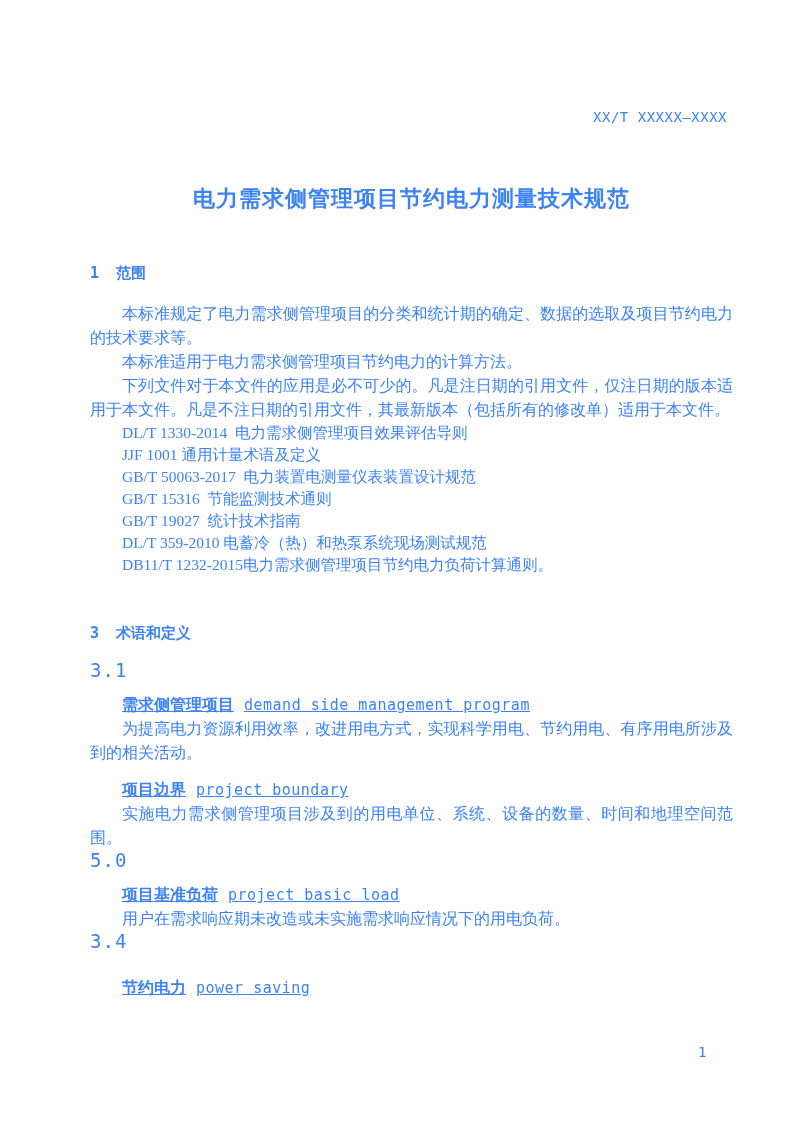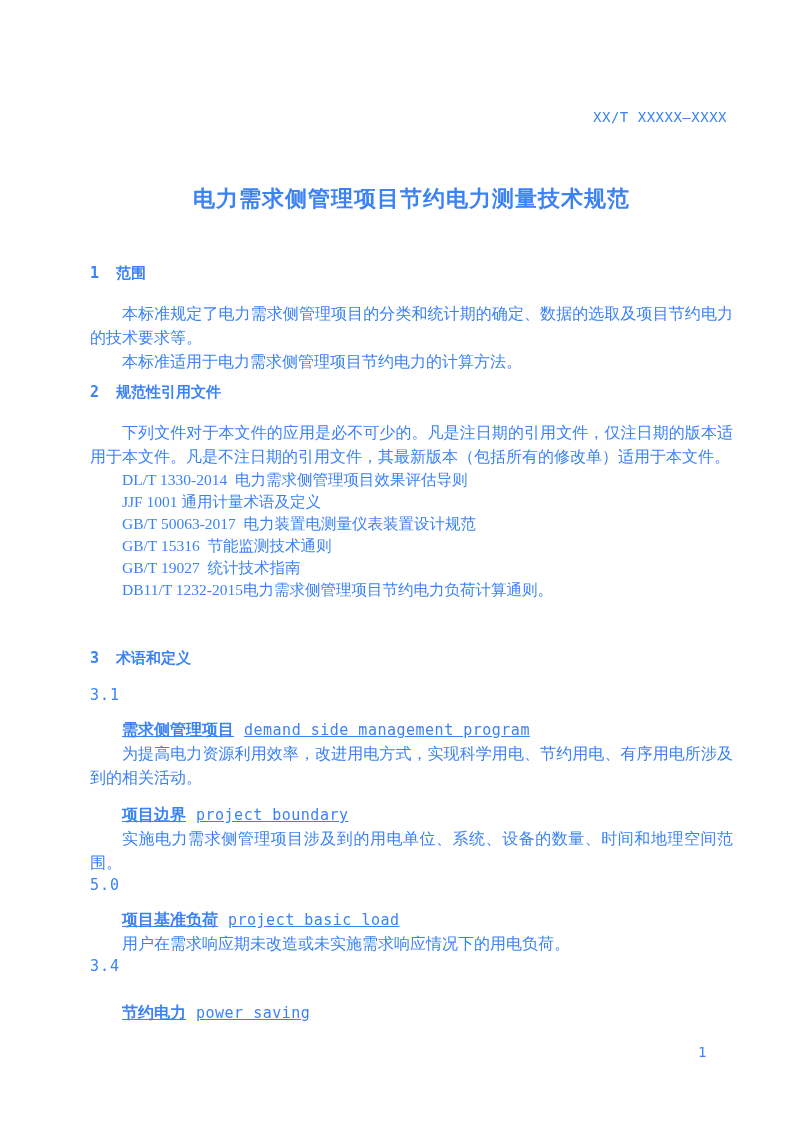--- a/index.html
+++ b/index.html
@@ -66,21 +66,21 @@
   .ref-line {
     margin: 0;
     padding-left: 32px;
     font-size: 15.5px;
     line-height: 22px;
     white-space: pre-wrap;
   }
   .clause-num {
     margin: 0;
     font-family: "DejaVu Sans Mono", "Liberation Mono", monospace;
-    font-size: 15px;
+    font-size: 19px;
     line-height: 20px;
     letter-spacing: 1px;
   }
   .term-line {
     margin: 13px 0 0 0;
     font-size: 16px;
     line-height: 24px;
     text-indent: 2em;
     text-decoration: underline;
   }
@@ -116,30 +116,28 @@
 
     <section>
       <h2 class="sec-h">
         <span class="sec-num">1</span><span>范围</span>
       </h2>
       <p class="body-p">本标准规定了电力需求侧管理项目的分类和统计期的确定、数据的选取及项目节约电力的技术要求等。</p>
       <p class="body-p">本标准适用于电力需求侧管理项目节约电力的计算方法。</p>
     </section>
 
     <section>
-      <h2 class="sec-h tight">
-        <span class="sec-num">2</span><span>规范性引用文件</span>
-      </h2>
       <p class="body-p">下列文件对于本文件的应用是必不可少的。凡是注日期的引用文件，仅注日期的版本适用于本文件。凡是不注日期的引用文件，其最新版本（包括所有的修改单）适用于本文件。</p>
       <div class="ref-list">
         <p class="ref-line">DL/T 1330-2014  电力需求侧管理项目效果评估导则</p>
         <p class="ref-line">JJF 1001 通用计量术语及定义</p>
         <p class="ref-line">GB/T 50063-2017  电力装置电测量仪表装置设计规范</p>
         <p class="ref-line">GB/T 15316  节能监测技术通则</p>
         <p class="ref-line">GB/T 19027  统计技术指南</p>
+        <p class="ref-line">DL/T 359-2010 电蓄冷（热）和热泵系统现场测试规范</p>
         <p class="ref-line">DB11/T 1232-2015电力需求侧管理项目节约电力负荷计算通则。</p>
       </div>
     </section>
 
     <section>
       <h2 class="sec-h" style="margin-bottom:15px">
         <span class="sec-num">3</span><span>术语和定义</span>
       </h2>
 
       <p class="clause-num">3.1</p>

